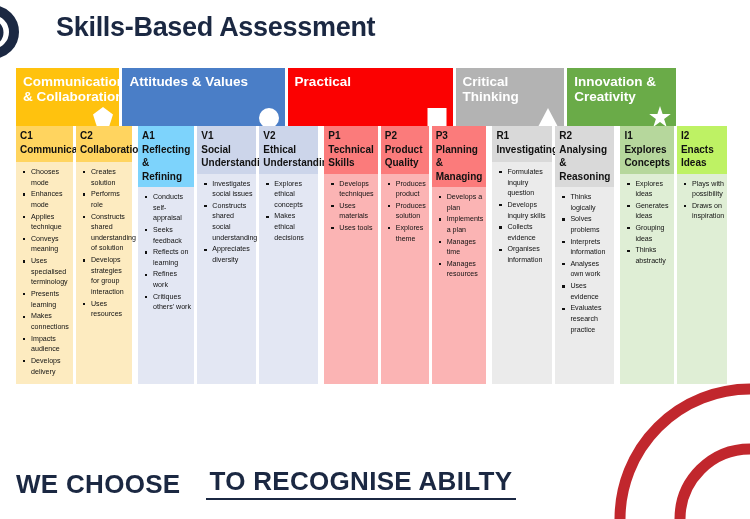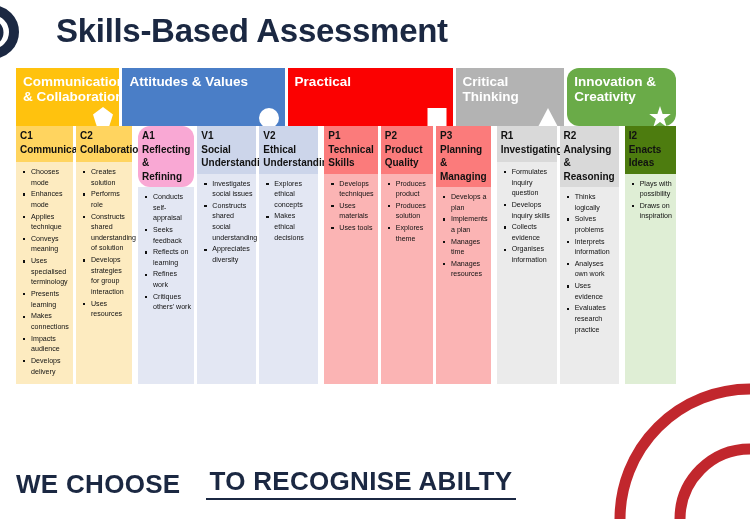--- a/index.html
+++ b/index.html
@@ -6,40 +6,40 @@
   body{
     width:750px;height:519px;overflow:hidden;background:#ffffff;
     font-family:"Liberation Sans","DejaVu Sans",sans-serif;
     position:relative;
   }
   
   #header{position:absolute;left:0;top:0;width:750px;height:66px;}
   #brand-mark{position:absolute;left:-14px;top:3px;width:56px;height:58px;}
   #page-title{
     position:absolute;left:56px;top:12px;
-    font-size:33px;font-weight:bold;color:#1b2842;letter-spacing:-.3px;
+    font-size:27px;font-weight:bold;color:#1b2842;letter-spacing:-.3px;
     white-space:nowrap;
   }
   #school-logo{position:absolute;right:8px;top:6px;height:52px;display:flex;align-items:center;gap:9px;}
   #school-logo-mark{width:42px;height:42px;flex:0 0 auto;}
   #school-logo-text{display:flex;flex-direction:column;justify-content:center;line-height:1.0;}
   #school-logo-text .l1,#school-logo-text .l2{
     font-size:22px;font-weight:bold;color:#1b2842;letter-spacing:.4px;white-space:nowrap;
   }
   #school-logo-text .l2{margin-top:4px;}
 
   
   #matrix{position:absolute;left:16px;top:68px;width:660px;}
   .group-row{display:flex;height:58px;}
   .group{
     position:relative;overflow:hidden;
     margin-right:3px;box-sizing:border-box;
     display:flex;align-items:flex-start;
   }
-  .group:last-child{margin-right:0;border-radius:12px;}
+  .group:last-child{margin-right:0;}
   .group-label{
     color:#ffffff;font-weight:bold;font-size:13.5px;line-height:1.12;
     padding:6px 7px 0 7px;position:relative;z-index:2;
   }
   .group-shape{position:absolute;right:5px;bottom:-6px;z-index:1;}
 
   .sub-row{display:flex;}
   .col{
     margin-right:3px;box-sizing:border-box;
     display:flex;flex-direction:column;
@@ -158,21 +158,21 @@
           <ul class="bullets">
             <li>Creates solution</li>
             <li>Performs role</li>
             <li>Constructs shared understanding of solution</li>
             <li>Develops strategies for group interaction</li>
             <li>Uses resources</li>
           </ul>
         </div>
       </div>
       <div class="col" style="width: 58px; margin-right: 3px;">
-        <div class="col-head" style="background: #f9a8d4; border-radius: 12px;">
+        <div class="col-head" style="background: #7dd3fc;">
           <span class="code">A1</span>
           <span class="name">Reflecting &amp; Refining</span>
         </div>
         <div class="col-body" style="background: rgb(227, 231, 243);">
           <ul class="bullets">
             <li>Conducts self-appraisal</li>
             <li>Seeks feedback</li>
             <li>Reflects on learning</li>
             <li>Refines work</li>
             <li>Critiques others' work</li>
@@ -267,22 +267,36 @@
           <ul class="bullets">
             <li>Thinks logically</li>
             <li>Solves problems</li>
             <li>Interprets information</li>
             <li>Analyses own work</li>
             <li>Uses evidence</li>
             <li>Evaluates research practice</li>
           </ul>
         </div>
       </div>
+      <div class="col" style="width: 60px; margin-right: 3px;">
+        <div class="col-head" style="background: rgb(182, 215, 156);">
+          <span class="code">I1</span>
+          <span class="name">Explores Concepts</span>
+        </div>
+        <div class="col-body" style="background: rgb(223, 238, 213);">
+          <ul class="bullets">
+            <li>Explores ideas</li>
+            <li>Generates ideas</li>
+            <li>Grouping ideas</li>
+            <li>Thinks abstractly</li>
+          </ul>
+        </div>
+      </div>
       <div class="col" style="width: 59px; margin-right: 0px;">
-        <div class="col-head" style="background: #4d7c0f;">
+        <div class="col-head" style="background: #bef264;">
           <span class="code">I2</span>
           <span class="name">Enacts Ideas</span>
         </div>
         <div class="col-body" style="background: rgb(223, 238, 213);">
           <ul class="bullets">
             <li>Plays with possibility</li>
             <li>Draws on inspiration</li>
           </ul>
         </div>
       </div>

